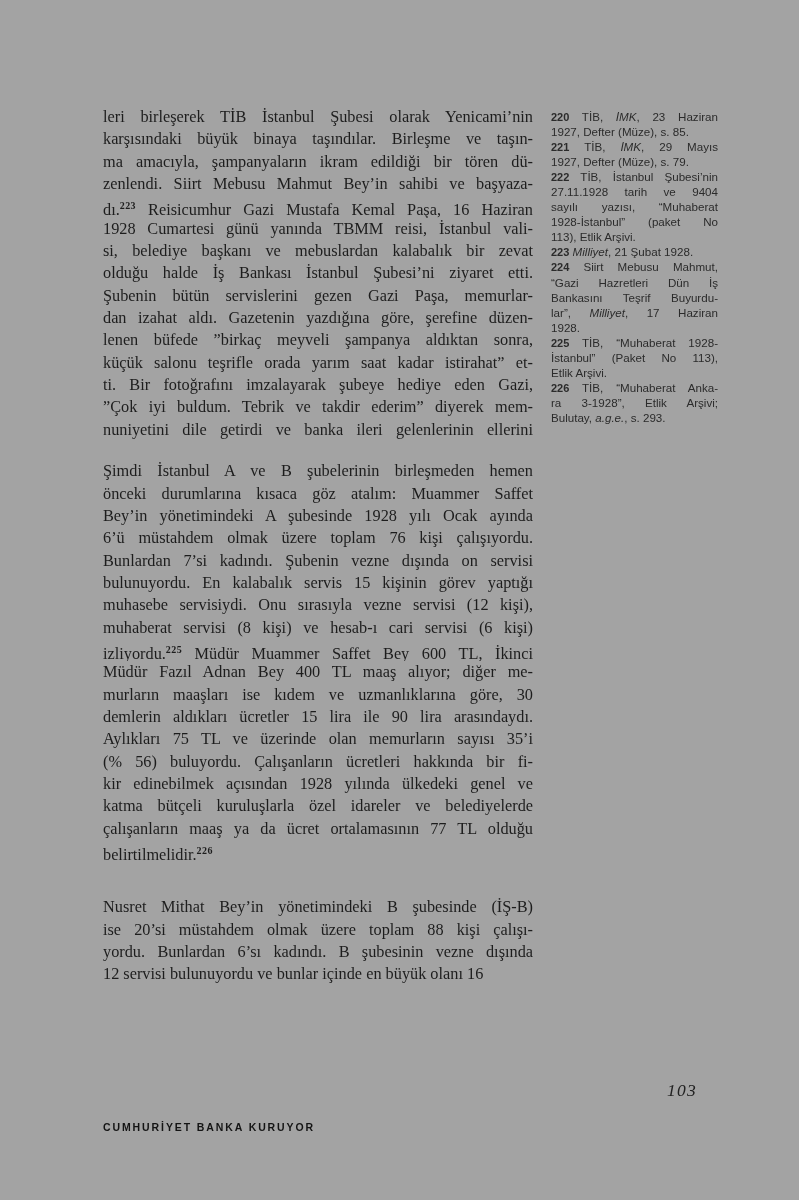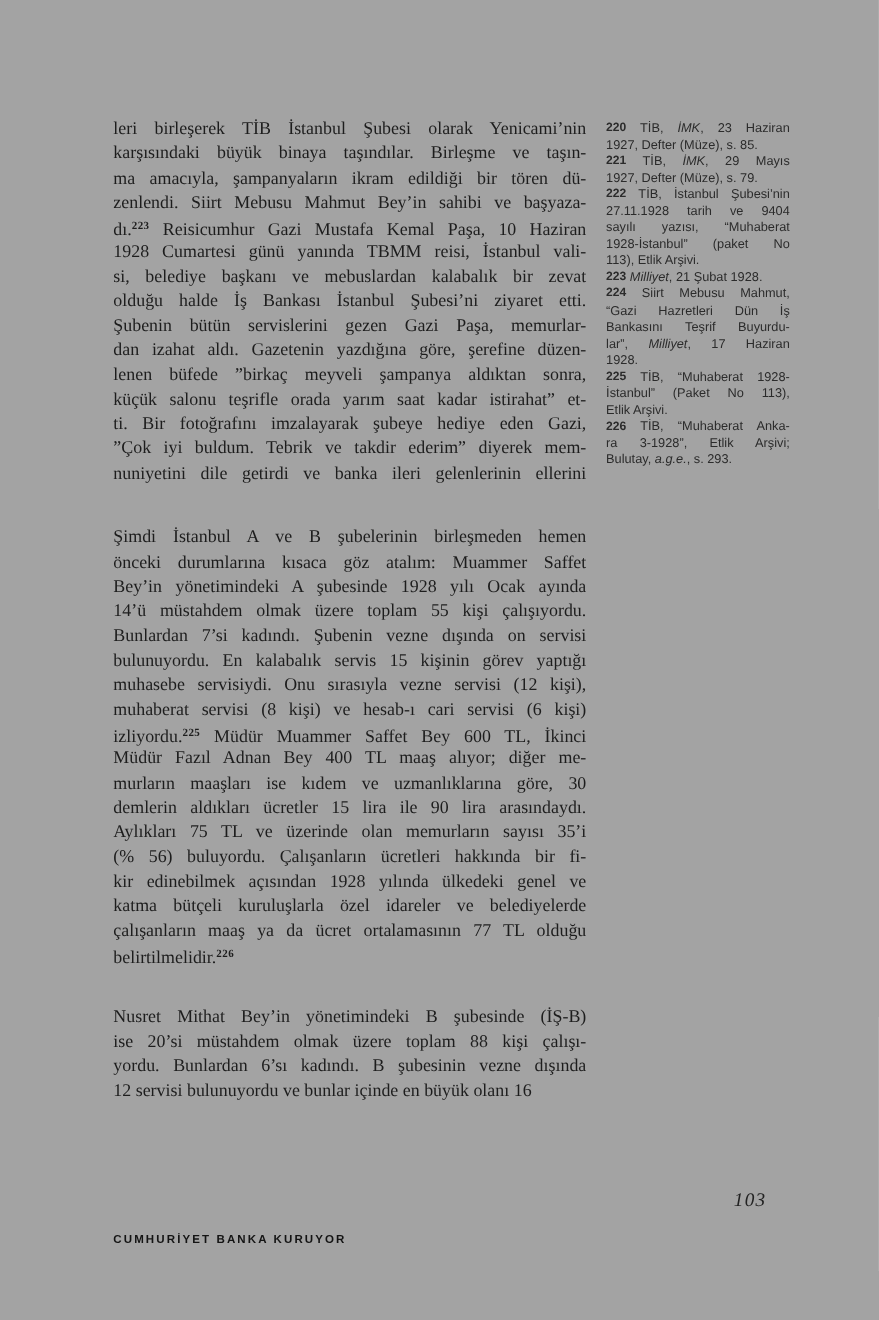--- a/index.html
+++ b/index.html
@@ -1,21 +1,21 @@
 <!DOCTYPE html>
 <html><head>
 <meta charset="utf-8">
 <style>
   html,body{margin:0;padding:0;background:#ffffff;}
   .page{position:relative;width:799px;height:1200px;background:#a3a3a3;overflow:hidden;}
 
   
   .main-col{position:absolute;left:103px;top:106px;width:430px;
     font-family:"Liberation Serif",serif;font-size:16.3px;color:#1d1d1d;}
-  .para + .para{margin-top:36px;}
+  .para + .para{margin-top:19px;}
   .para:nth-child(3){margin-top:34px;}
   .line{line-height:22.35px;height:22.35px;overflow:hidden;
     text-align:justify;text-align-last:justify;}
   .line.end{text-align-last:auto;}
   .seg-i{font-style:italic;}
   .seg-sup{font-weight:700;font-size:10px;vertical-align:5.5px;letter-spacing:.4px;}
 
   
   .notes-col{position:absolute;left:551px;top:109px;width:167px;
     font-family:"Liberation Sans",sans-serif;font-size:11.6px;color:#2b2b2b;}
@@ -35,37 +35,37 @@
 </head>
 <body>
 
 <div class="page">
   <div class="main-col" id="main-col">
       <div class="para">
         <div class="line"><span>leri birleşerek TİB İstanbul Şubesi olarak Yenicami’nin</span></div>
         <div class="line"><span>karşısındaki büyük binaya taşındılar. Birleşme ve taşın-</span></div>
         <div class="line"><span>ma amacıyla, şampanyaların ikram edildiği bir tören dü-</span></div>
         <div class="line"><span>zenlendi. Siirt Mebusu Mahmut Bey’in sahibi ve başyaza-</span></div>
-        <div class="line"><span>dı.</span><span class="seg-sup">223</span><span> Reisicumhur Gazi Mustafa Kemal Paşa, 10 Haziran</span></div>
+        <div class="line"><span>dı.</span><span class="seg-sup">223</span><span> Reisicumhur Gazi Mustafa Kemal Paşa, 16 Haziran</span></div>
         <div class="line"><span>1928 Cumartesi günü yanında TBMM reisi, İstanbul vali-</span></div>
         <div class="line"><span>si, belediye başkanı ve mebuslardan kalabalık bir zevat</span></div>
         <div class="line"><span>olduğu halde İş Bankası İstanbul Şubesi’ni ziyaret etti.</span></div>
         <div class="line"><span>Şubenin bütün servislerini gezen Gazi Paşa, memurlar-</span></div>
         <div class="line"><span>dan izahat aldı. Gazetenin yazdığına göre, şerefine düzen-</span></div>
         <div class="line"><span>lenen büfede ”birkaç meyveli şampanya aldıktan sonra,</span></div>
         <div class="line"><span>küçük salonu teşrifle orada yarım saat kadar istirahat” et-</span></div>
         <div class="line"><span>ti. Bir fotoğrafını imzalayarak şubeye hediye eden Gazi,</span></div>
         <div class="line"><span>”Çok iyi buldum. Tebrik ve takdir ederim” diyerek mem-</span></div>
         <div class="line"><span>nuniyetini dile getirdi ve banka ileri gelenlerinin ellerini</span></div>
       </div>
       <div class="para">
         <div class="line"><span>Şimdi İstanbul A ve B şubelerinin birleşmeden hemen</span></div>
         <div class="line"><span>önceki durumlarına kısaca göz atalım: Muammer Saffet</span></div>
         <div class="line"><span>Bey’in yönetimindeki A şubesinde 1928 yılı Ocak ayında</span></div>
-        <div class="line"><span>14’ü müstahdem olmak üzere toplam 55 kişi çalışıyordu.</span></div>
+        <div class="line"><span>6’ü müstahdem olmak üzere toplam 76 kişi çalışıyordu.</span></div>
         <div class="line"><span>Bunlardan 7’si kadındı. Şubenin vezne dışında on servisi</span></div>
         <div class="line"><span>bulunuyordu. En kalabalık servis 15 kişinin görev yaptığı</span></div>
         <div class="line"><span>muhasebe servisiydi. Onu sırasıyla vezne servisi (12 kişi),</span></div>
         <div class="line"><span>muhaberat servisi (8 kişi) ve hesab-ı cari servisi (6 kişi)</span></div>
         <div class="line"><span>izliyordu.</span><span class="seg-sup">225</span><span> Müdür Muammer Saffet Bey 600 TL, İkinci</span></div>
         <div class="line"><span>Müdür Fazıl Adnan Bey 400 TL maaş alıyor; diğer me-</span></div>
         <div class="line"><span>murların maaşları ise kıdem ve uzmanlıklarına göre, 30</span></div>
         <div class="line"><span>demlerin aldıkları ücretler 15 lira ile 90 lira arasındaydı.</span></div>
         <div class="line"><span>Aylıkları 75 TL ve üzerinde olan memurların sayısı 35’i</span></div>
         <div class="line"><span>(% 56) buluyordu. Çalışanların ücretleri hakkında bir fi-</span></div>

